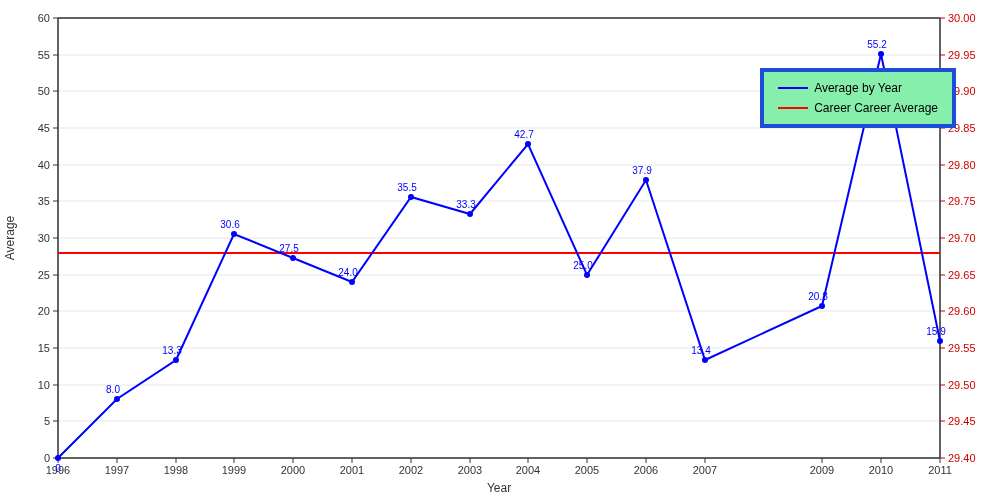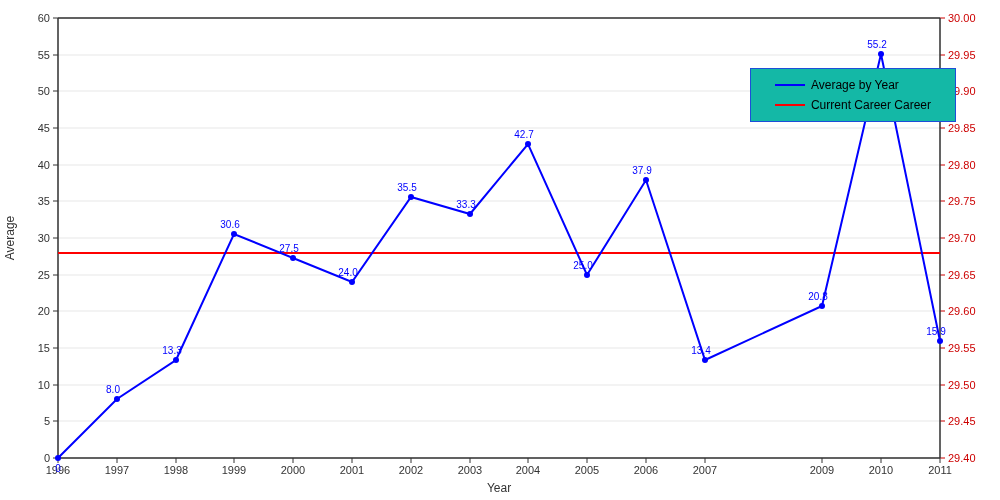--- a/index.html
+++ b/index.html
@@ -17,23 +17,23 @@
       position: relative;
     }
     svg {
       position: absolute;
       top: 0; left: 0;
     }
     .legend-box {
       position: absolute;
       top: 68px;
       right: 44px;
-      background: #14b8a6;
-      border: 1px solid #1d4ed8;
-      padding: 6px 24px;
+      background: #86efac;
+      border: 4px solid #1d4ed8;
+      padding: 6px 14px;
       font-size: 12px;
       line-height: 20px;
     }
     .legend-item {
       display: flex;
       align-items: center;
       gap: 6px;
     }
     .legend-line-blue {
       width: 30px;
@@ -226,16 +226,16 @@
 
   </svg>
 
   <div class="legend-box">
     <div class="legend-item">
       <div class="legend-line-blue"></div>
       <span>Average by Year</span>
     </div>
     <div class="legend-item">
       <div class="legend-line-red"></div>
-      <span>Current Career Career</span>
+      <span>Career Career Average</span>
     </div>
   </div>
 </div>
 
 </body></html>

